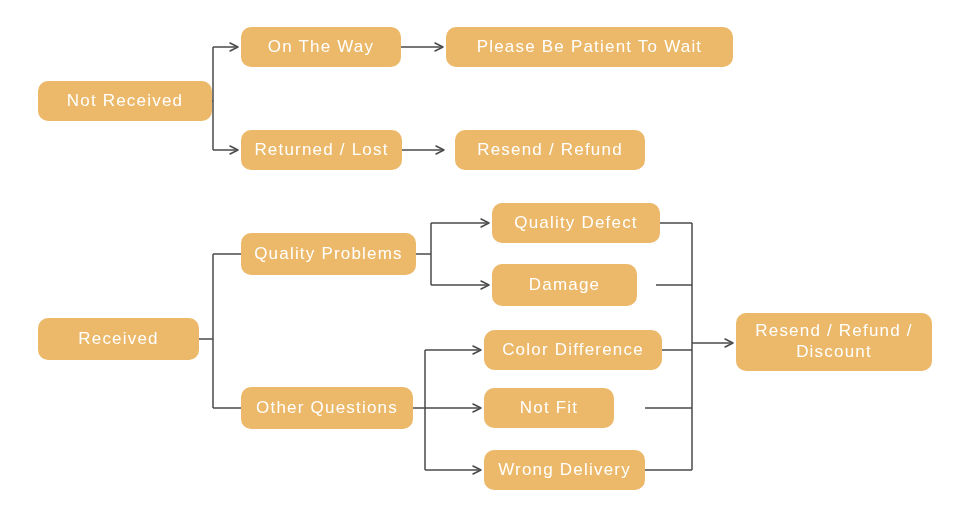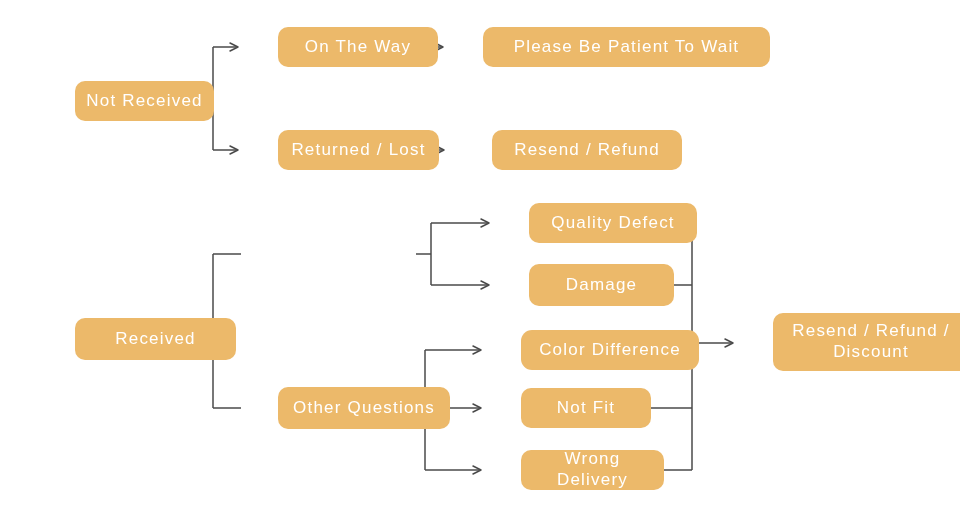--- a/index.html
+++ b/index.html
@@ -30,21 +30,20 @@
     justify-content: center;
     text-align: center;
     border-radius: 10px;
     background: var(--node-fill, #ECB96A);
     color: var(--node-text, #ffffff);
     font-size: 17px;
     font-weight: 400;
     letter-spacing: 1.2px;
     line-height: 1.22;
     padding: 2px 6px;
-    margin-left: 37px;
   }
   .edge {
     fill: none;
     stroke: var(--line-color, #4A4A4A);
     stroke-width: 1.5;
   }
   #arrowhead path {
     fill: none;
     stroke: var(--line-color, #4A4A4A);
     stroke-width: 1.5;
@@ -83,27 +82,28 @@
         <polyline class="edge" points="657,223 692,223"></polyline>
         <polyline class="edge" points="656,285 692,285"></polyline>
         <polyline class="edge" points="662,350 692,350"></polyline>
         <polyline class="edge" points="645,408 692,408"></polyline>
         <polyline class="edge" points="645,470 692,470"></polyline>
         <polyline class="edge" points="692,223 692,470"></polyline>
         <polyline class="edge" points="692,343 733,343" marker-end="url(#arrowhead)"></polyline>
       </g>
   </svg>
   <div id="node-layer">
-      <div class="node" style="left: 38px; top: 81px; width: 139px; height: 40px;">Not Received</div>
+      <div class="node" style="left: 38px; top: 81px; width: 174px; height: 40px;">Not Received</div>
       <div class="node" style="left: 241px; top: 27px; width: 160px; height: 40px;">On The Way</div>
       <div class="node" style="left: 446px; top: 27px; width: 287px; height: 40px;">Please Be Patient To Wait</div>
       <div class="node" style="left: 241px; top: 130px; width: 161px; height: 40px;">Returned / Lost</div>
       <div class="node" style="left: 455px; top: 130px; width: 190px; height: 40px;">Resend / Refund</div>
       <div class="node" style="left: 38px; top: 318px; width: 161px; height: 42px; text-align: right;">Received</div>
+      <div class="node" style="left: 241px; top: 233px; width: 175px; height: 42px;">Quality Problems</div>
       <div class="node" style="left: 241px; top: 387px; width: 172px; height: 42px;">Other Questions</div>
       <div class="node" style="left: 492px; top: 203px; width: 168px; height: 40px;">Quality Defect</div>
       <div class="node" style="left: 492px; top: 264px; width: 145px; height: 42px;">Damage</div>
       <div class="node" style="left: 484px; top: 330px; width: 178px; height: 40px; border-radius: 11px;">Color Difference</div>
       <div class="node" style="left: 484px; top: 388px; width: 130px; height: 40px;">Not Fit</div>
-      <div class="node" style="left: 484px; top: 450px; width: 143px; height: 40px;">Wrong Delivery</div>
+      <div class="node" style="left: 484px; top: 450px; width: 161px; height: 40px;">Wrong Delivery</div>
       <div class="node" style="left: 736px; top: 313px; width: 196px; height: 58px;">Resend / Refund / Discount</div>
     </div>
 </div>
 
 </body></html>

